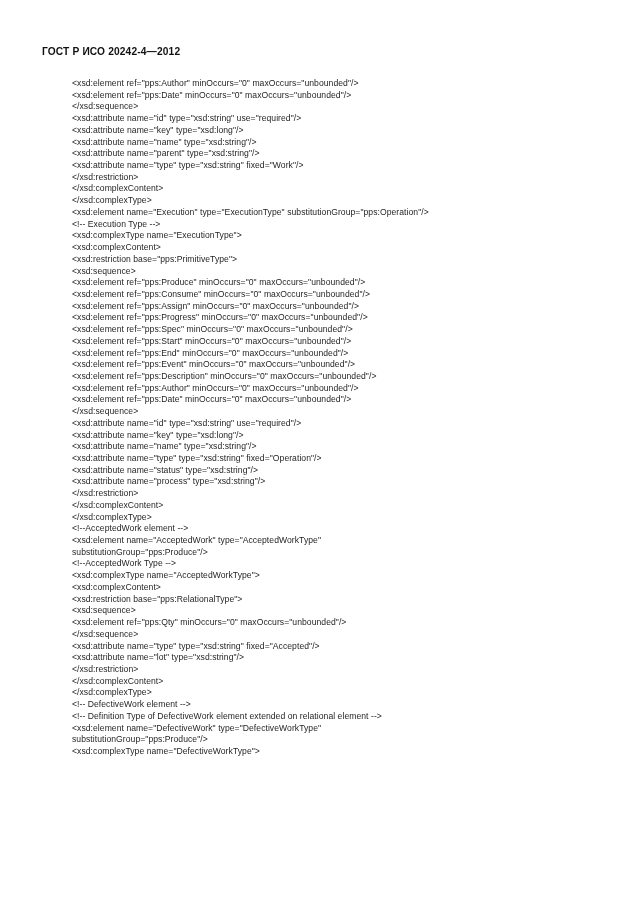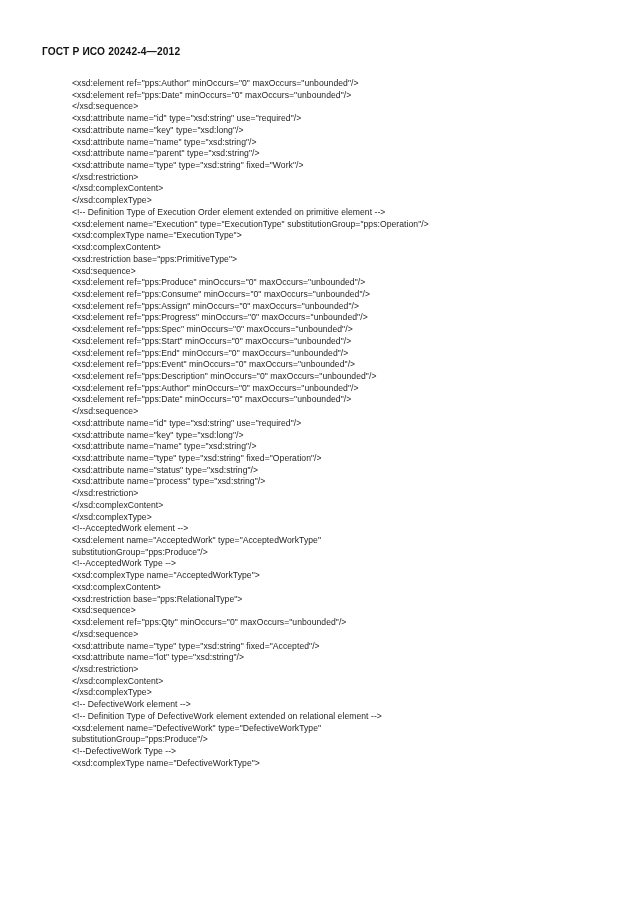--- a/index.html
+++ b/index.html
@@ -63,22 +63,22 @@
       <div class="code-line">&lt;xsd:element ref="pps:Date" minOccurs="0" maxOccurs="unbounded"/&gt;</div>
       <div class="code-line">&lt;/xsd:sequence&gt;</div>
       <div class="code-line">&lt;xsd:attribute name="id" type="xsd:string" use="required"/&gt;</div>
       <div class="code-line">&lt;xsd:attribute name="key" type="xsd:long"/&gt;</div>
       <div class="code-line">&lt;xsd:attribute name="name" type="xsd:string"/&gt;</div>
       <div class="code-line">&lt;xsd:attribute name="parent" type="xsd:string"/&gt;</div>
       <div class="code-line">&lt;xsd:attribute name="type" type="xsd:string" fixed="Work"/&gt;</div>
       <div class="code-line">&lt;/xsd:restriction&gt;</div>
       <div class="code-line">&lt;/xsd:complexContent&gt;</div>
       <div class="code-line">&lt;/xsd:complexType&gt;</div>
-      <div class="code-line">&lt;!-- Definition Type of Execution Order element extended on primitive element --&gt;</div>
       <div class="code-line">&lt;xsd:element name="Execution" type="ExecutionType" substitutionGroup="pps:Operation"/&gt;</div>
+      <div class="code-line">&lt;!-- Execution Type --&gt;</div>
       <div class="code-line">&lt;xsd:complexType name="ExecutionType"&gt;</div>
       <div class="code-line">&lt;xsd:complexContent&gt;</div>
       <div class="code-line">&lt;xsd:restriction base="pps:PrimitiveType"&gt;</div>
       <div class="code-line">&lt;xsd:sequence&gt;</div>
       <div class="code-line">&lt;xsd:element ref="pps:Produce" minOccurs="0" maxOccurs="unbounded"/&gt;</div>
       <div class="code-line">&lt;xsd:element ref="pps:Consume" minOccurs="0" maxOccurs="unbounded"/&gt;</div>
       <div class="code-line">&lt;xsd:element ref="pps:Assign" minOccurs="0" maxOccurs="unbounded"/&gt;</div>
       <div class="code-line">&lt;xsd:element ref="pps:Progress" minOccurs="0" maxOccurs="unbounded"/&gt;</div>
       <div class="code-line">&lt;xsd:element ref="pps:Spec" minOccurs="0" maxOccurs="unbounded"/&gt;</div>
       <div class="code-line">&lt;xsd:element ref="pps:Start" minOccurs="0" maxOccurs="unbounded"/&gt;</div>
@@ -109,19 +109,18 @@
       <div class="code-line">&lt;/xsd:sequence&gt;</div>
       <div class="code-line">&lt;xsd:attribute name="type" type="xsd:string" fixed="Accepted"/&gt;</div>
       <div class="code-line">&lt;xsd:attribute name="lot" type="xsd:string"/&gt;</div>
       <div class="code-line">&lt;/xsd:restriction&gt;</div>
       <div class="code-line">&lt;/xsd:complexContent&gt;</div>
       <div class="code-line">&lt;/xsd:complexType&gt;</div>
       <div class="code-line">&lt;!-- DefectiveWork element --&gt;</div>
       <div class="code-line">&lt;!-- Definition Type of DefectiveWork element extended on relational element --&gt;</div>
       <div class="code-line">&lt;xsd:element name="DefectiveWork" type="DefectiveWorkType"</div>
       <div class="code-line">substitutionGroup="pps:Produce"/&gt;</div>
-      <div class="code-line">&lt;!--DefectiveWork Type --&gt;</div>
       <div class="code-line">&lt;xsd:complexType name="DefectiveWorkType"&gt;</div>
     </div>
 
   <div class="folio">40</div>
 
 </div>
 
 </body></html>

